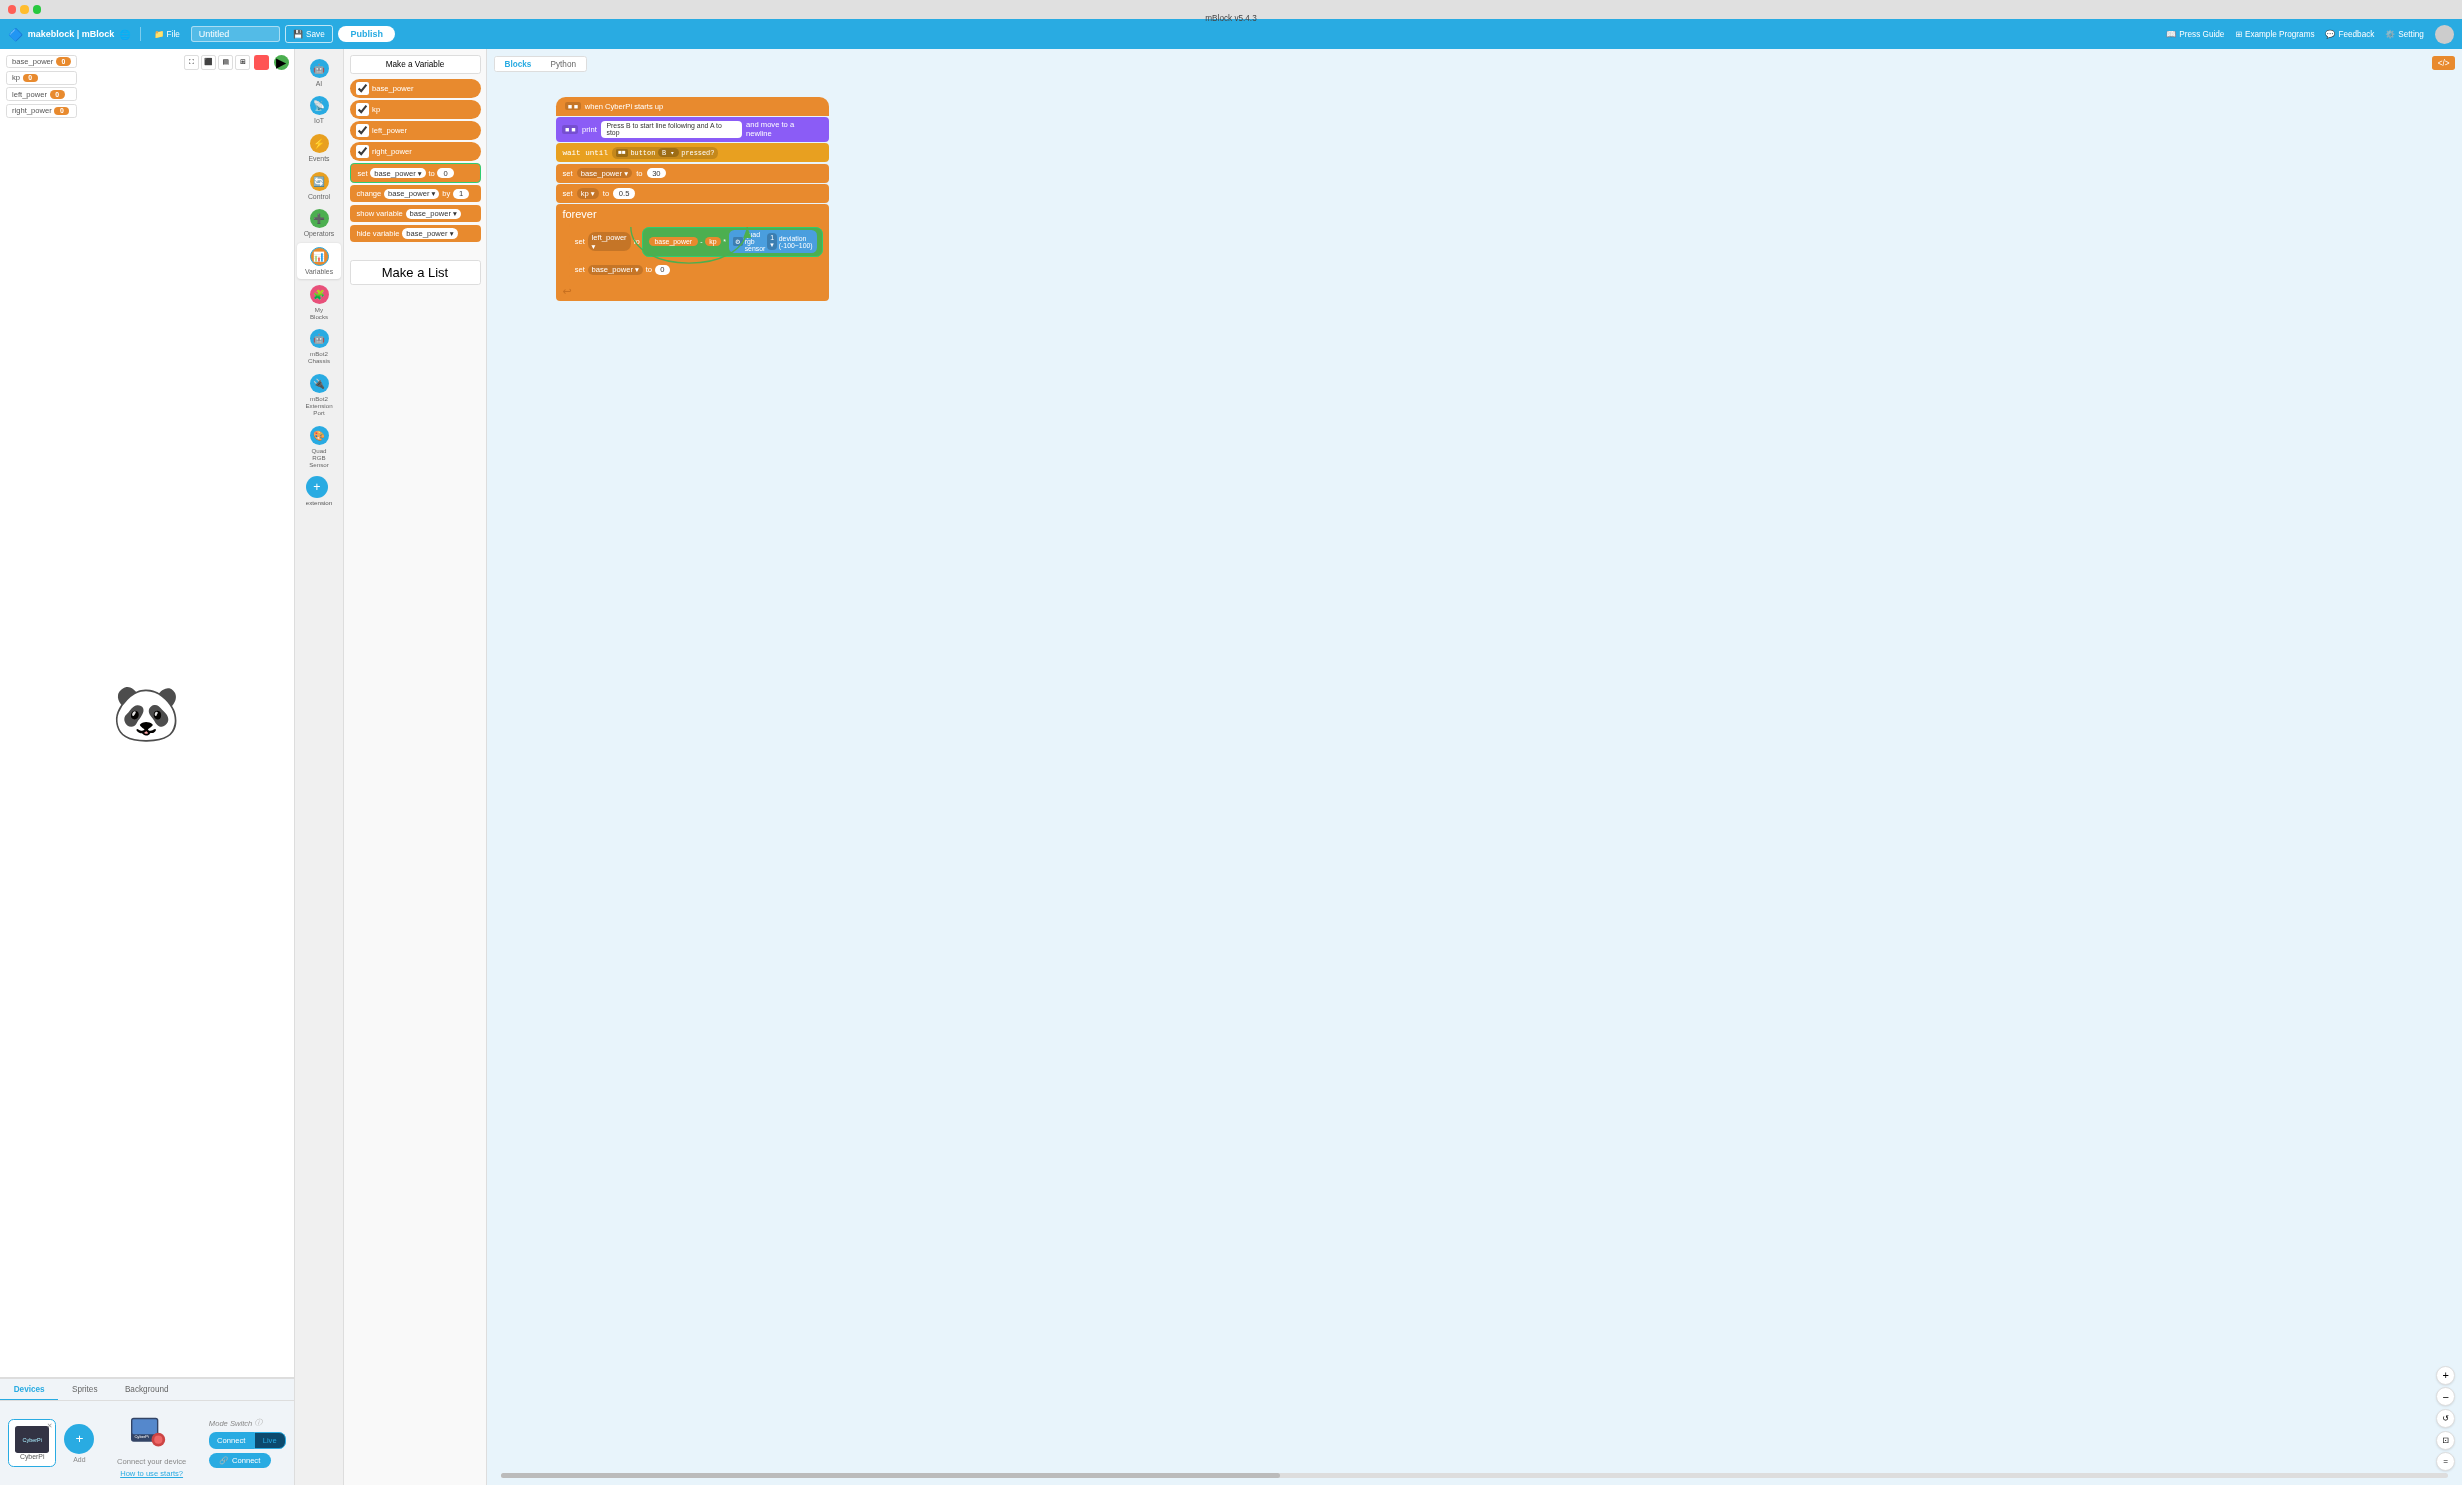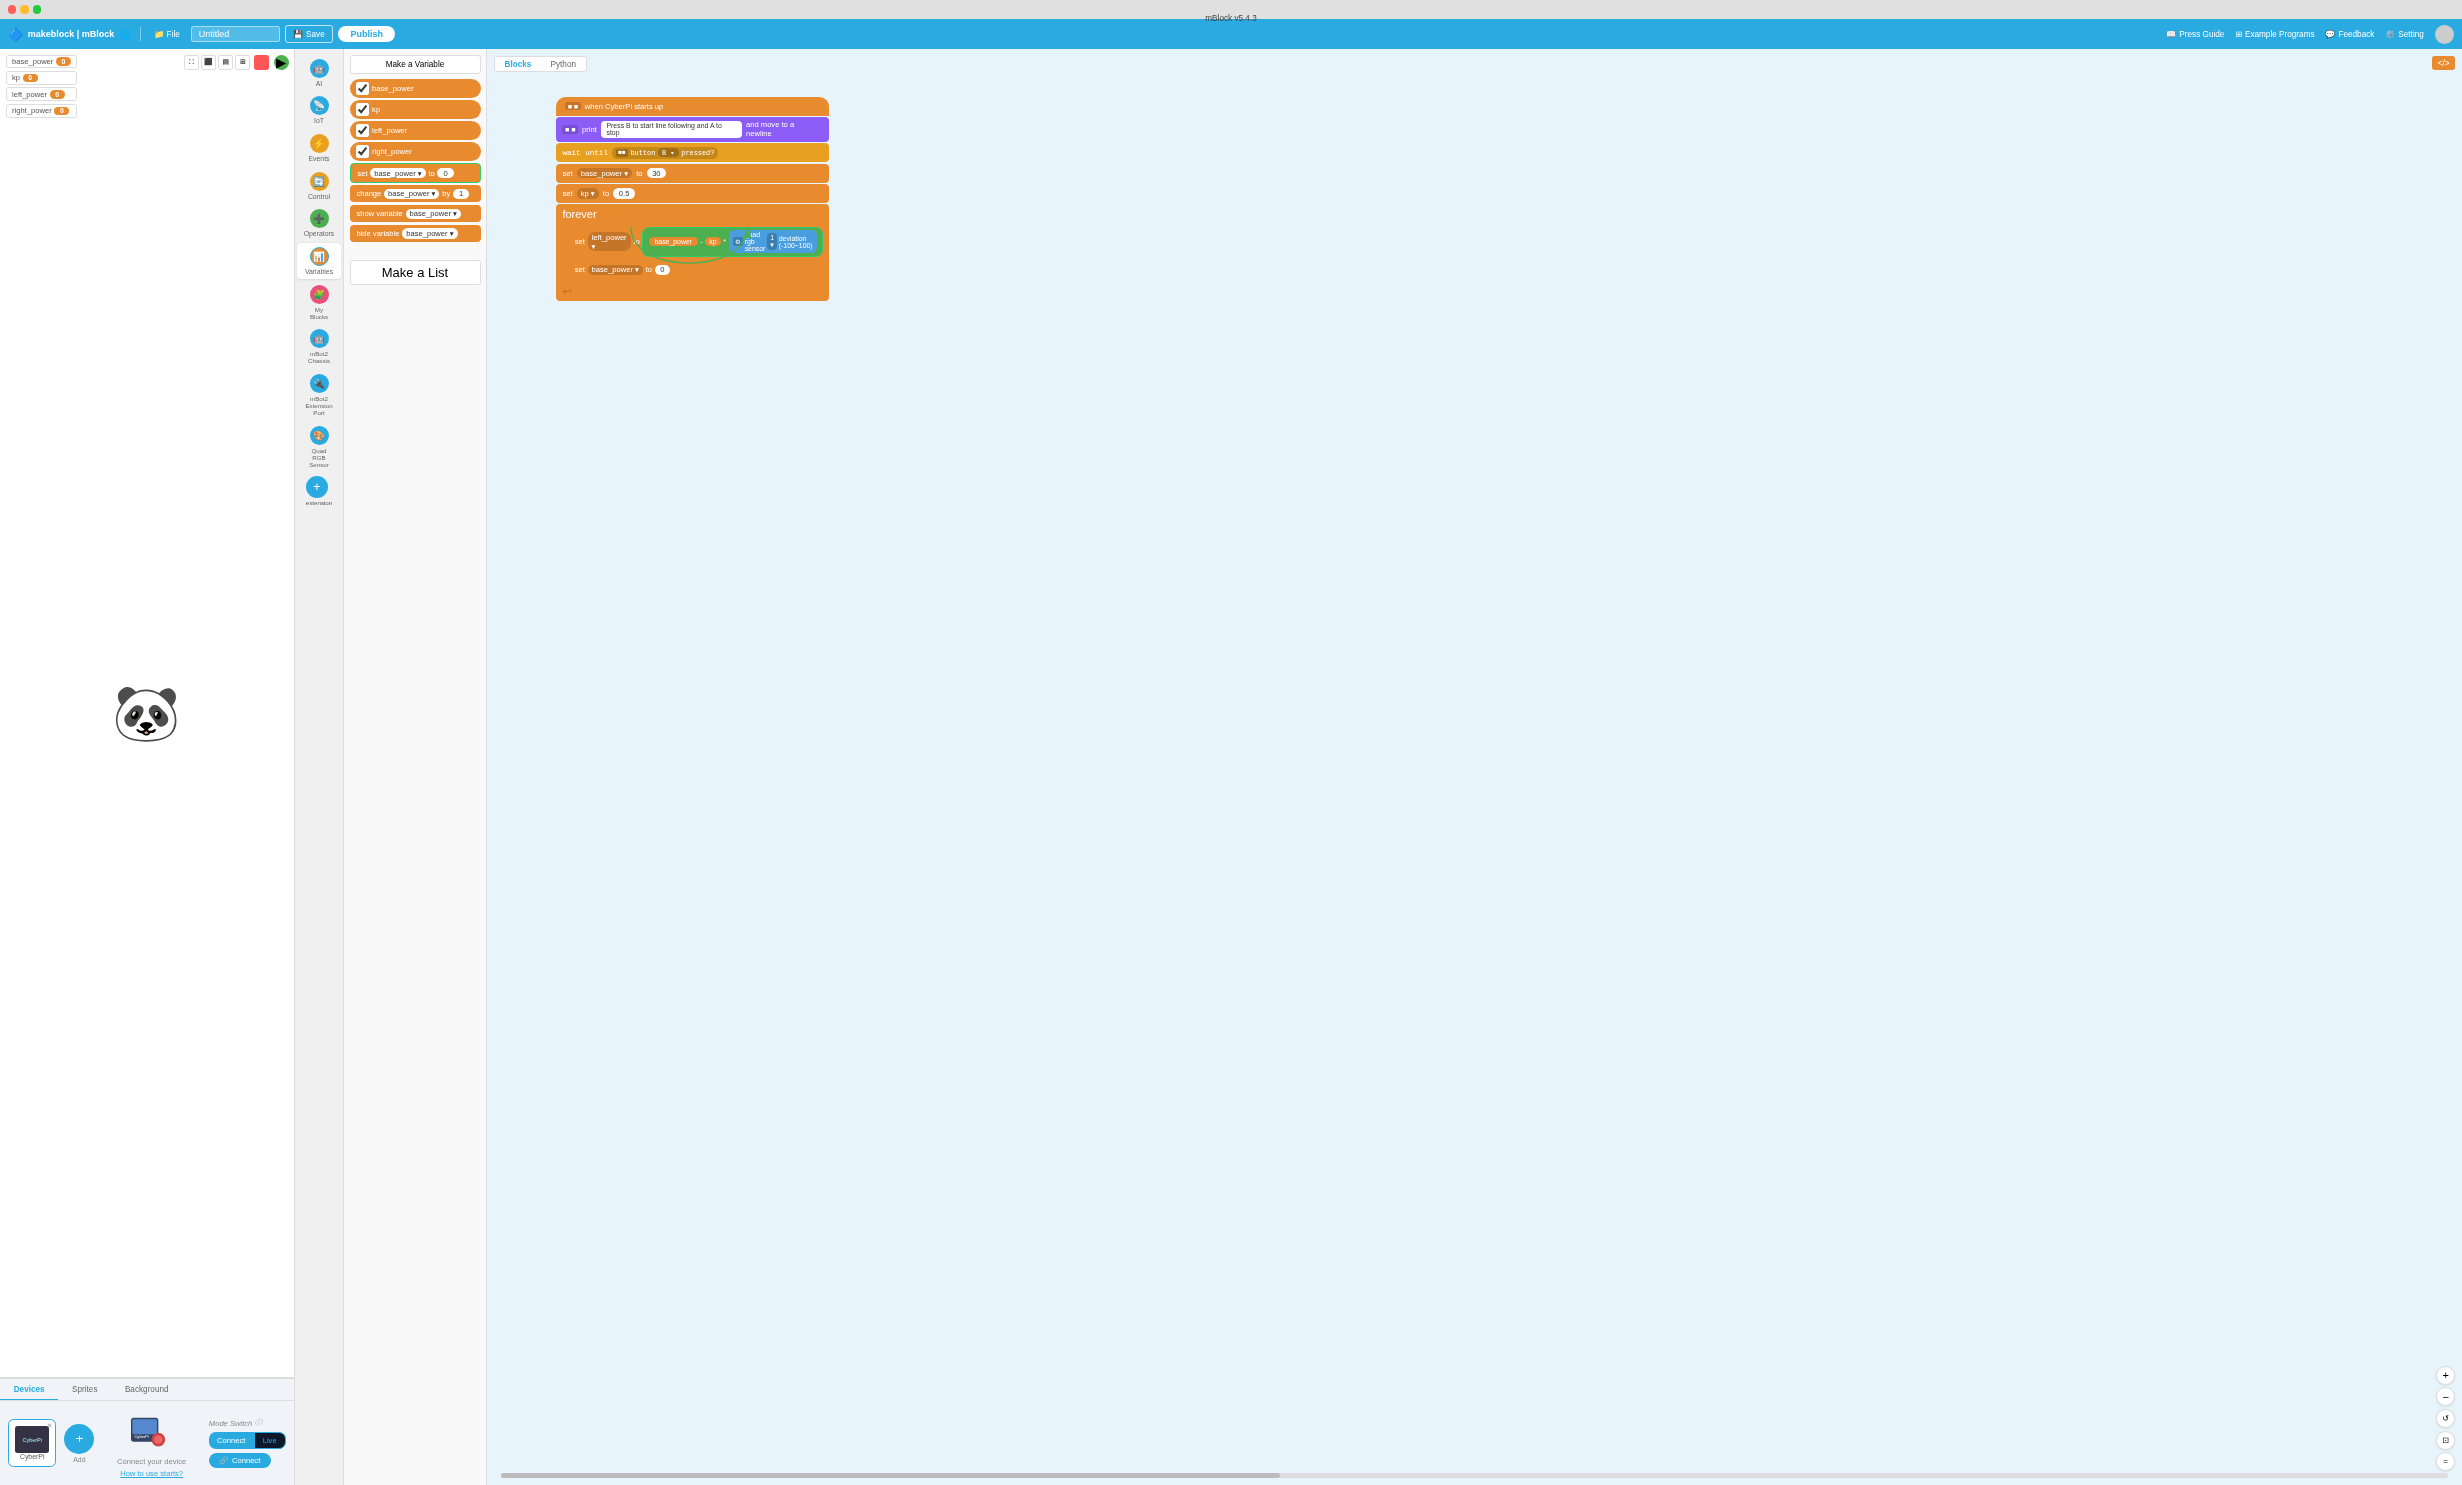--- a/index.html
+++ b/index.html
@@ -51,21 +51,21 @@
     .device-card { width: 48px; height: 48px; border-radius: 5.5px; background: white; border: 0.7px solid #ddd; display: flex; flex-direction: column; align-items: center; justify-content: center; font-size: 6.9px; color: #555; position: relative; cursor: pointer; }
     .device-card.active { border: 1.4px solid #29abe2; }
     .device-close { position: absolute; top: 1.4px; right: 2.7px; font-size: 6.9px; color: #999; cursor: pointer; }
     .add-device-btn { width: 41px; height: 41px; border-radius: 50%; background: #29abe2; border: none; color: white; font-size: 16.5px; cursor: pointer; display: flex; align-items: center; justify-content: center; }
     .connect-info { font-size: 7.6px; color: #888; text-align: center; }
     .connect-link { color: #29abe2; text-decoration: underline; cursor: pointer; font-size: 7.6px; }
     .mode-label { font-size: 7.6px; color: #888; display: flex; align-items: center; gap: 2.1px; font-style: italic; }
     .mode-btns { display: flex; gap: 0; }
     .mode-btn { background: #29abe2; border: none; color: white; font-size: 7.6px; padding: 2.7px 8.2px; cursor: pointer; }
     .mode-btn:first-child { border-radius: 6.9px 0 0 6.9px; }
-    .mode-btn:last-child { border-radius: 0 6.9px 6.9px 0; background: #0f172a; color: #29abe2; border: 0.7px solid #29abe2; }
+    .mode-btn:last-child { border-radius: 0 6.9px 6.9px 0; background: #0c4a6e; color: #29abe2; border: 0.7px solid #29abe2; }
     .connect-device-btn { background: #29abe2; border: none; border-radius: 9.6px; color: white; font-size: 7.6px; padding: 3.4px 11px; cursor: pointer; display: flex; align-items: center; gap: 2.7px; }
 
     
     .middle-panel { width: 192px; display: flex; background: #f9f9f9; border-right: 0.7px solid #ddd; }
     .block-categories { width: 49px; background: #f0f0f0; display: flex; flex-direction: column; align-items: center; padding: 5.5px 0; gap: 1.4px; overflow-y: auto; border-right: 0.7px solid #ddd; }
     .cat-item { display: flex; flex-direction: column; align-items: center; padding: 4.1px 2.7px; cursor: pointer; border-radius: 4.1px; width: 44px; font-size: 6.9px; color: #666; text-align: center; gap: 2.1px; }
     .cat-item.active { background: white; box-shadow: 0 0.7px 2.1px rgba(0,0,0,0.1); }
     .cat-icon { width: 19px; height: 19px; border-radius: 50%; display: flex; align-items: center; justify-content: center; color: white; font-size: 9.6px; }
     .cat-ai { background: #29abe2; }
     .cat-iot { background: #29abe2; }

